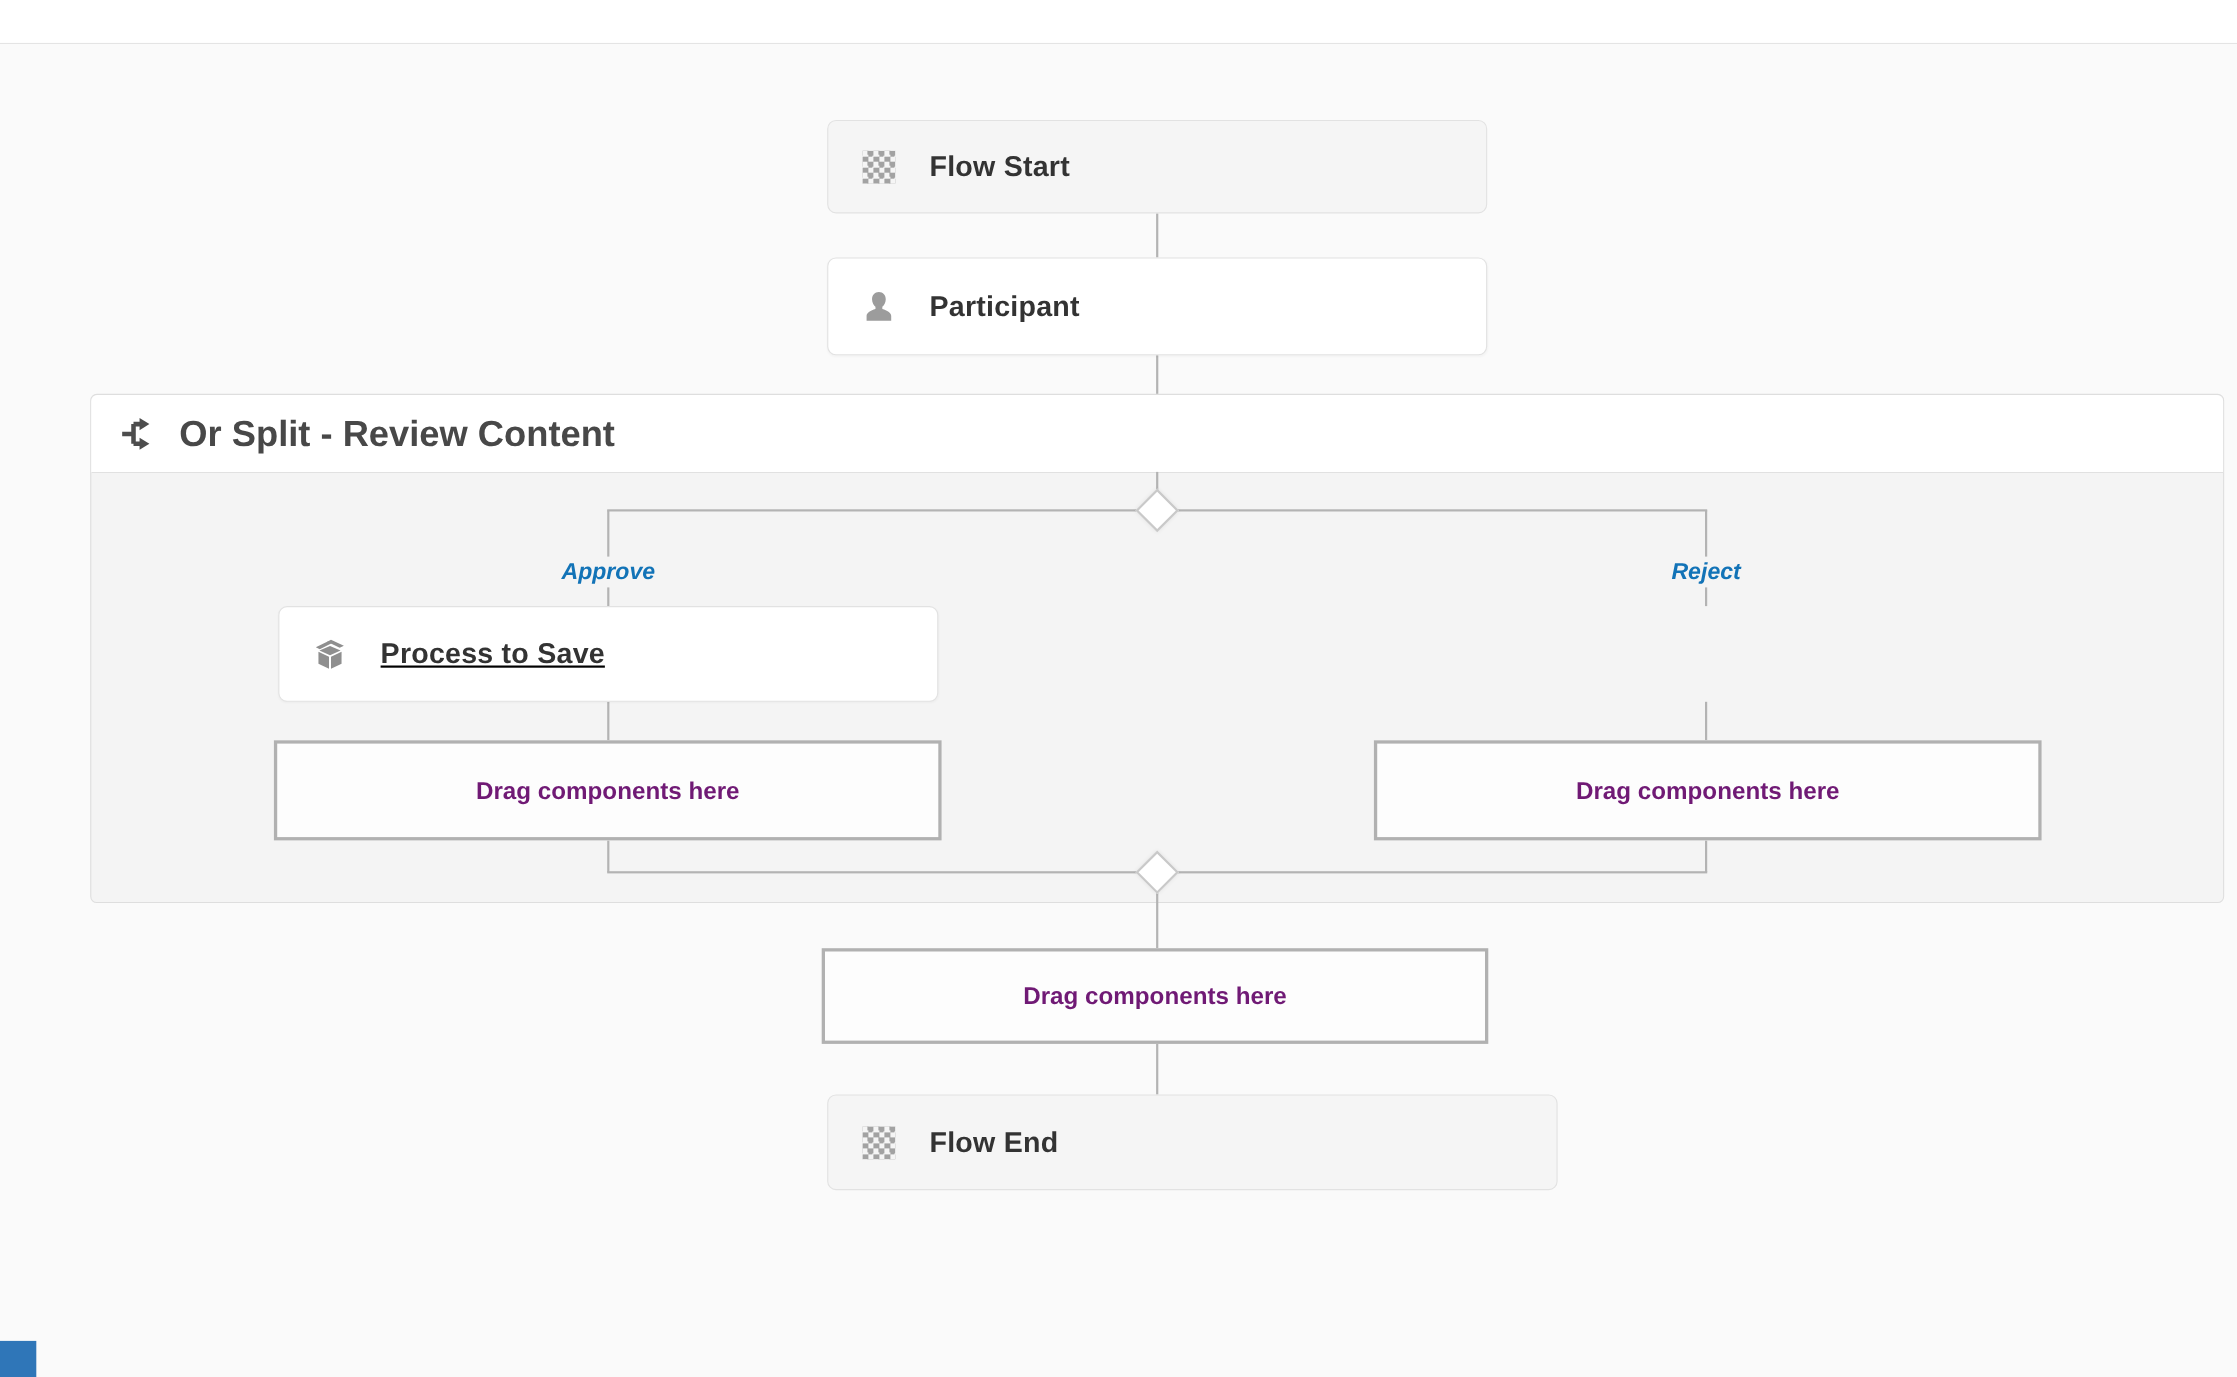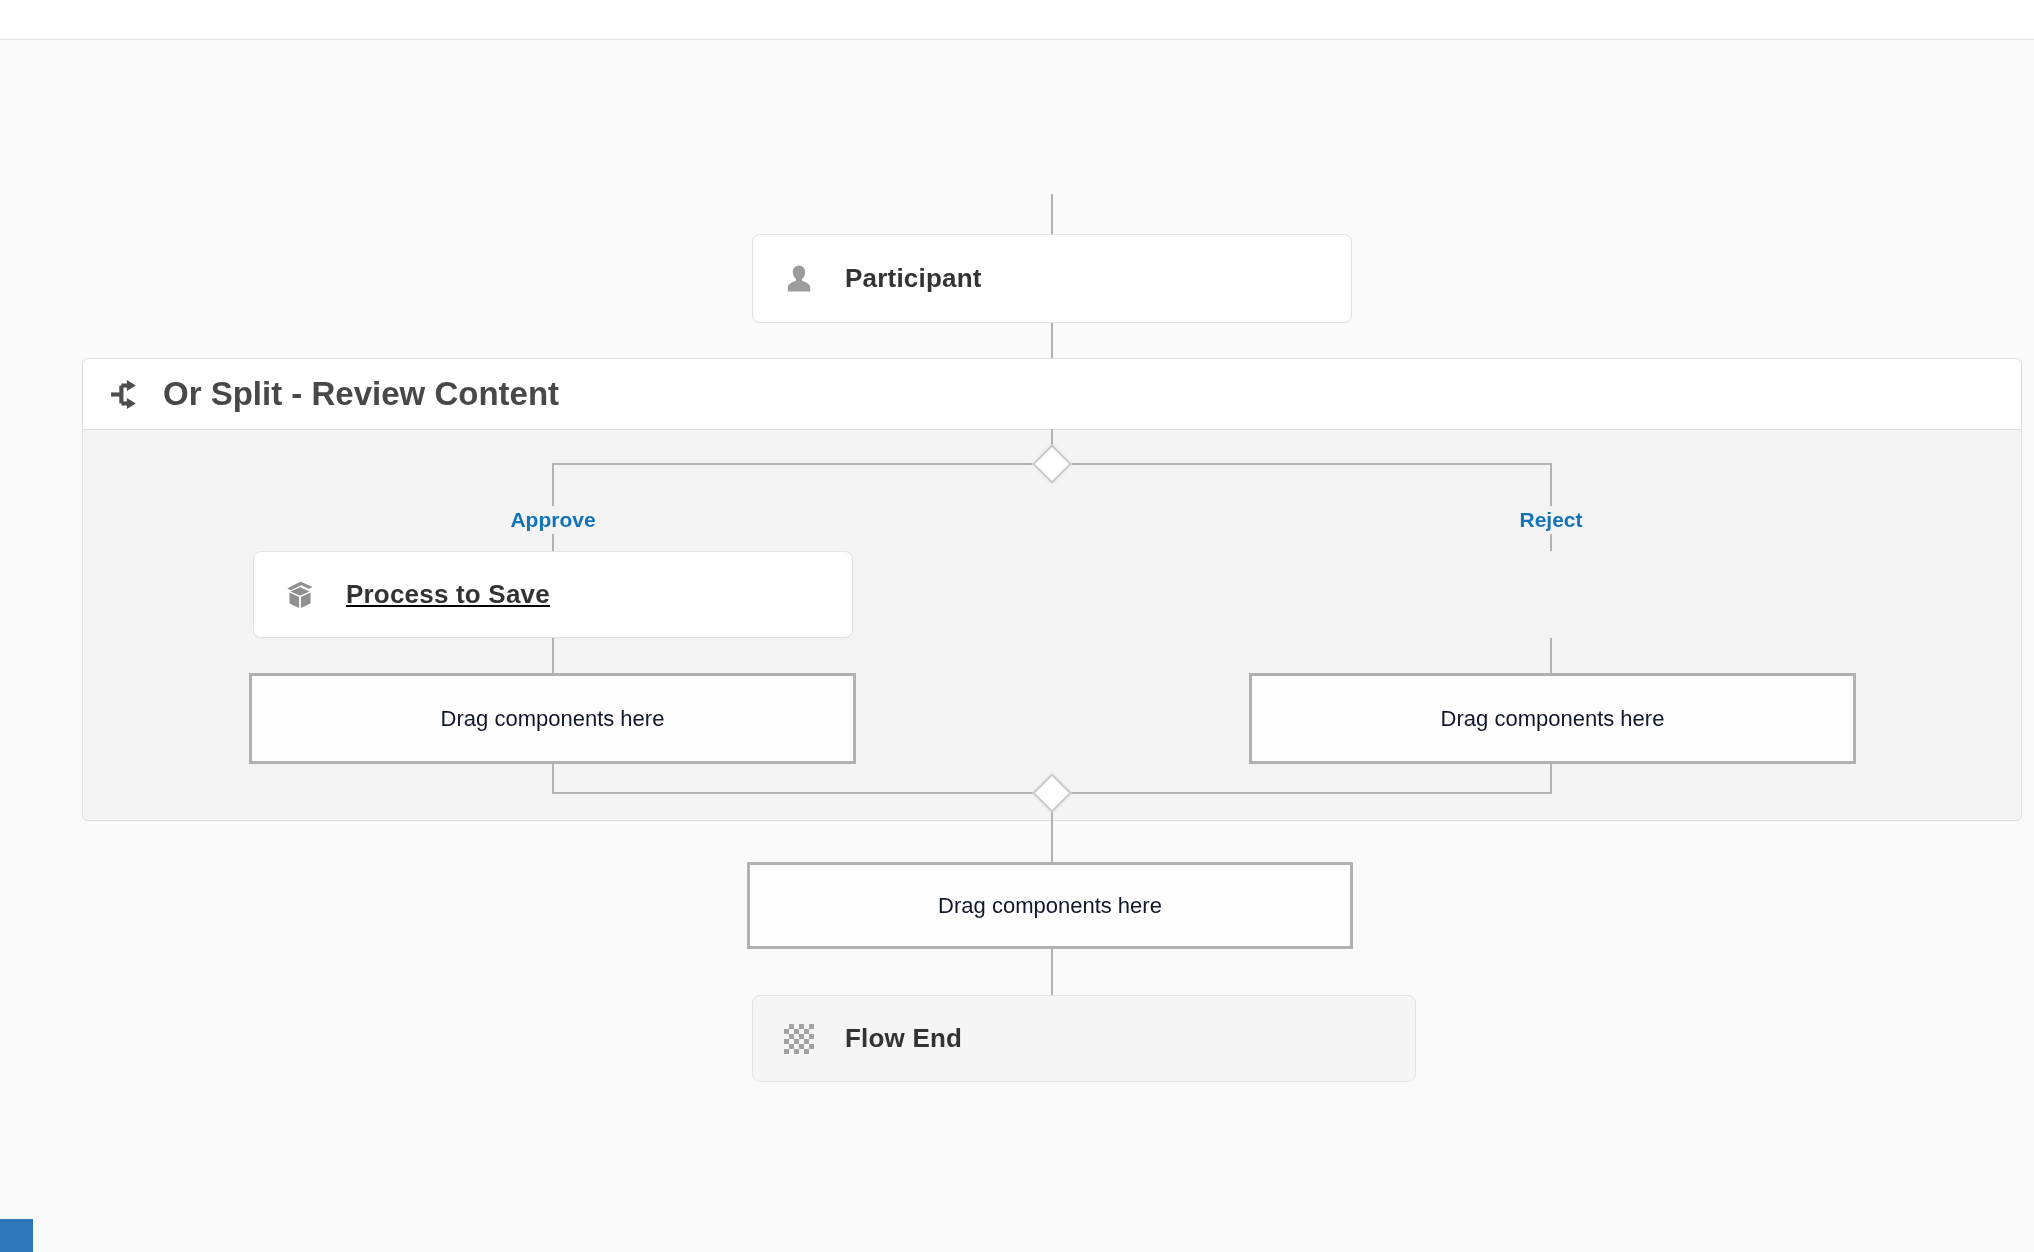--- a/index.html
+++ b/index.html
@@ -51,42 +51,48 @@
   
   .diamond{
     position:absolute;width:24px;height:24px;background:#ffffff;
     border:2px solid #c9c9c9;transform:rotate(45deg);z-index:4;
     box-shadow:0 0 4px rgba(0,0,0,0.08);
   }
   
   .route-label{
     position:absolute;transform:translateX(-50%);z-index:4;
     background:#f4f4f4;padding:2px 10px;
-    font-size:21px;font-weight:700;color:#1273b7;
+    font-size:21px;font-weight:700;color:#1273b7;font-style:italic;
   }
   
   .dropzone{
     position:absolute;box-sizing:border-box;
     border:3px solid #b1b1b1;background:#fdfdfd;
     display:flex;align-items:center;justify-content:center;z-index:3;
   }
-  .dropzone-text{font-size:22px;color:#0f172a;}
+  .dropzone-text{font-size:22px;color:#701a75;font-weight:bold;}
   
   #corner-marker{
     position:absolute;left:0;top:1219px;width:33px;height:33px;
     background:#2f76b8;z-index:5;
   }
   svg{display:block;}
 </style>
 </head>
 <body>
 
 <div id="canvas">
   <div id="work-area">
 
+    <div class="node node-gray" style="left:752px;top:69px;width:600px;height:85px;">
+      <span class="icon-box">
+          <span class="checker"></span>
+        </span>
+      <span class="node-label">Flow Start</span>
+    </div>
 
     <div class="vline" style="left:1051px;top:154px;height:40px;"></div>
 
     <div class="node node-white" style="left:752px;top:194px;width:600px;height:89px;">
       <span class="icon-box">
         <svg width="34" height="34" viewBox="0 0 24 24">
           <path fill="#9c9c9c" d="M12 2.4c2.7 0 4.5 2.1 4.4 4.9-.1 2-1 3.8-2.2 4.6v1.5c3 .9 5.7 2.4 5.7 4.4v3.1H4.1v-3.1c0-2 2.7-3.5 5.7-4.4v-1.5C8.6 11.1 7.7 9.3 7.6 7.3 7.5 4.5 9.3 2.4 12 2.4z"></path>
         </svg>
       </span>
       <span class="node-label">Participant</span>

